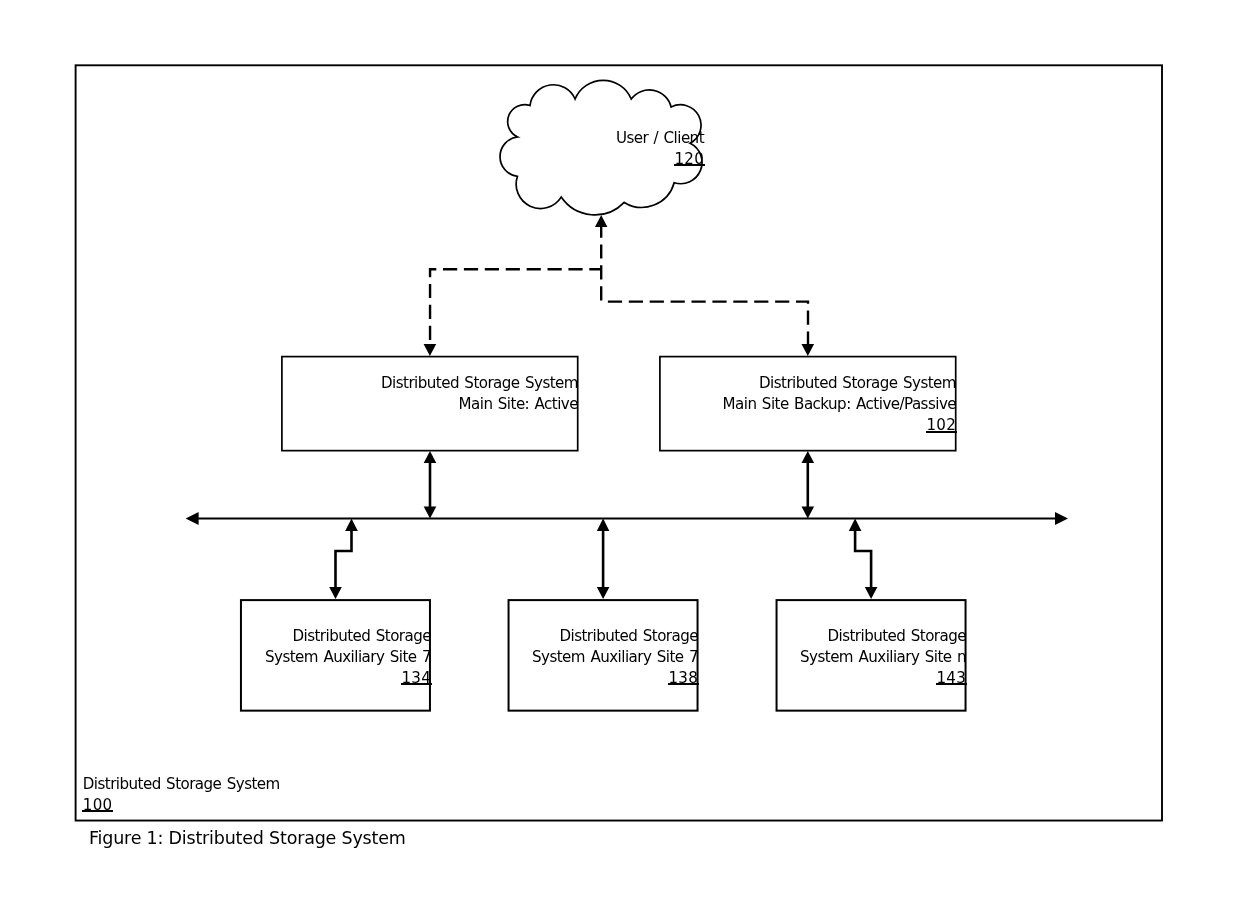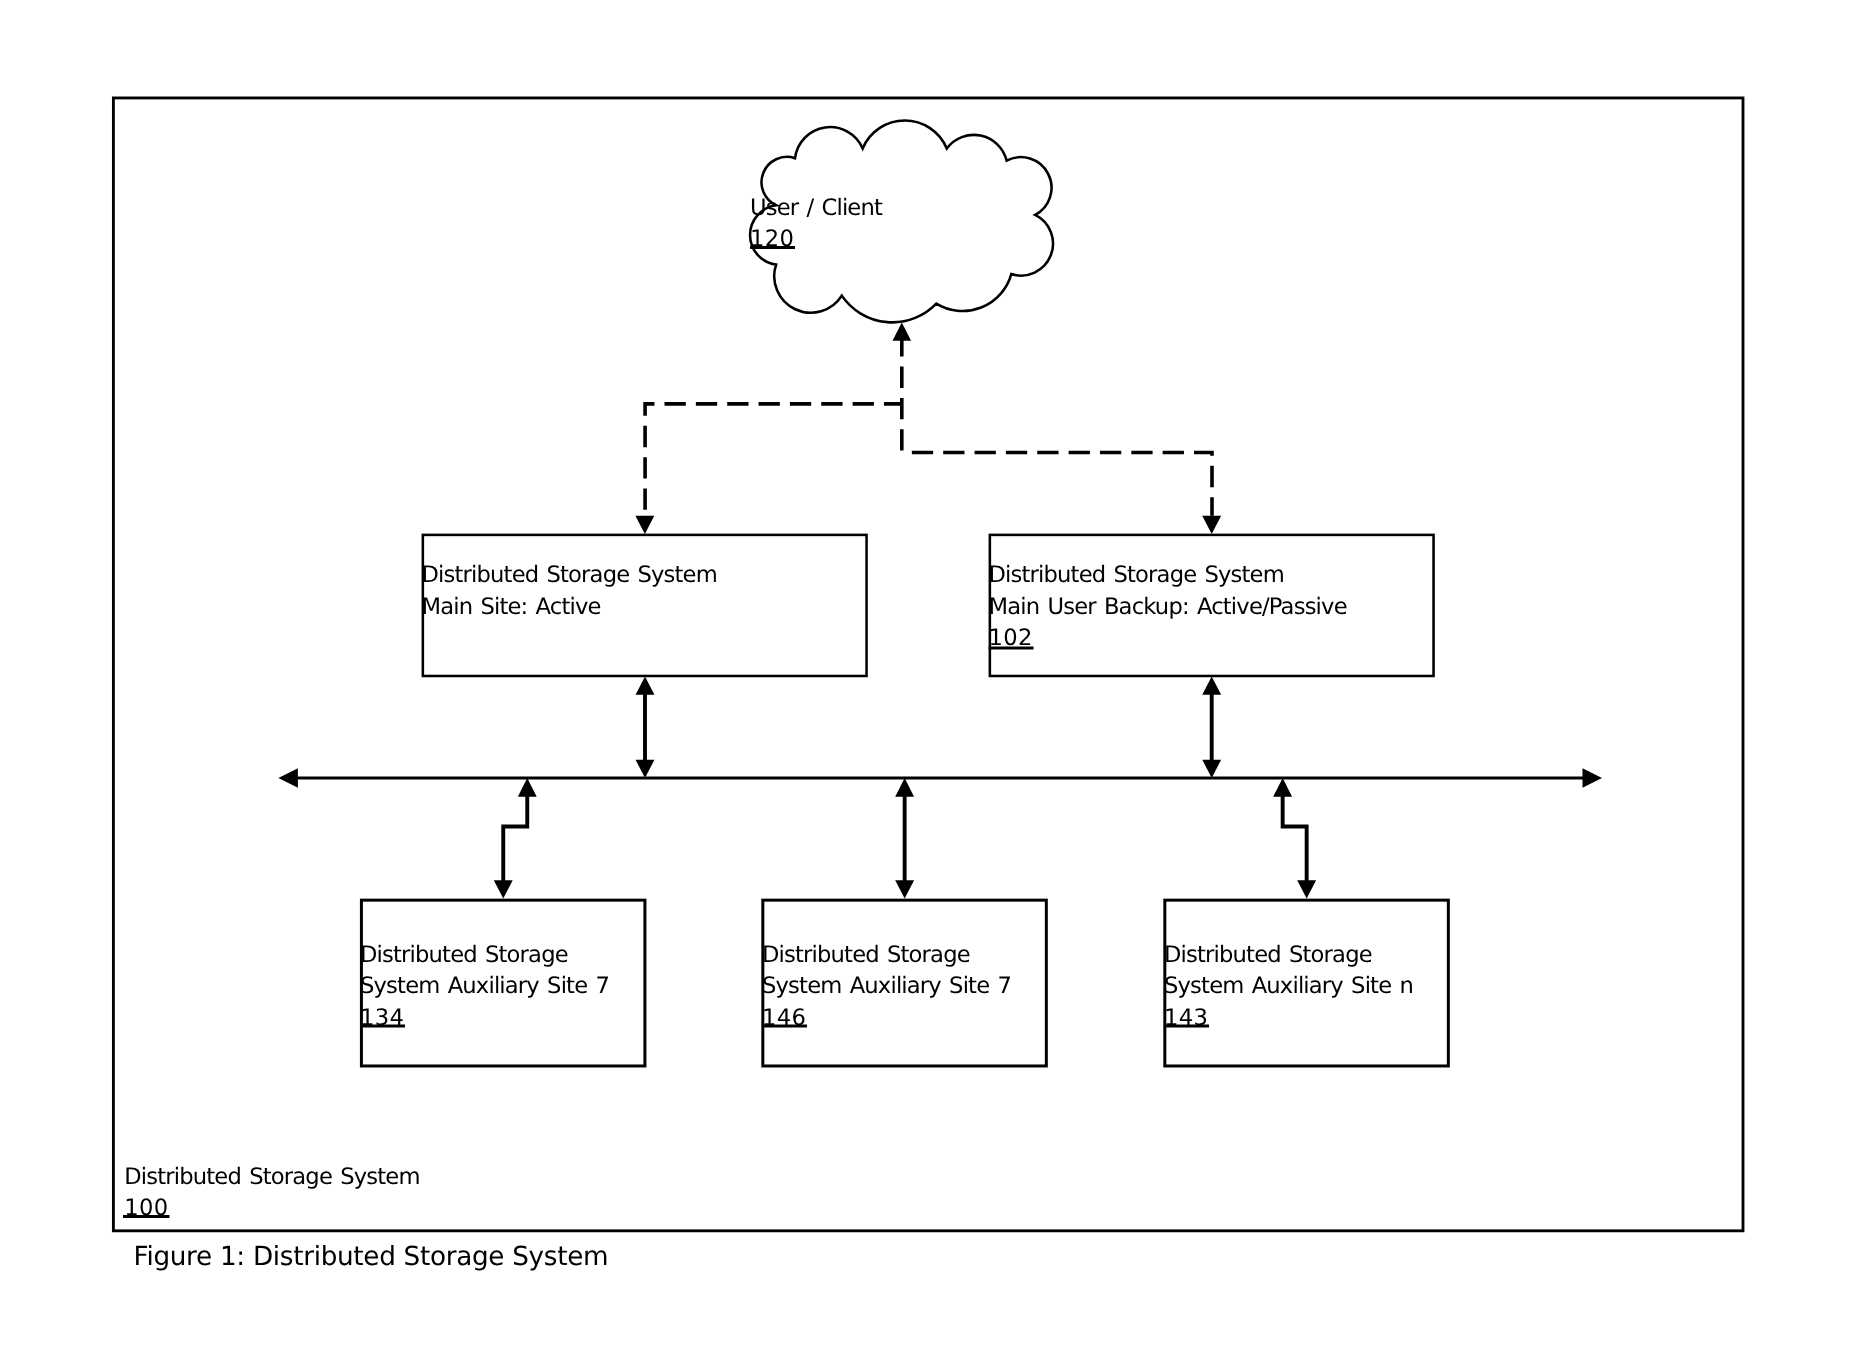--- a/index.html
+++ b/index.html
@@ -1,20 +1,20 @@
 <!DOCTYPE html>
 <html><head>
 <meta charset="utf-8">
 <style>
   html,body{margin:0;padding:0;background:#ffffff;}
   body{width:1240px;height:914px;overflow:hidden;
        font-family:"DejaVu Sans",sans-serif;color:#000;}
   #stage{position:relative;width:1240px;height:914px;}
   #diagram{position:absolute;left:0;top:0;}
-  .lbl{position:absolute;text-align:left;transform:translateZ(0);line-height:21.2px;
+  .lbl{position:absolute;text-align:right;transform:translateZ(0);line-height:21.2px;
        font-size:15.1px;letter-spacing:-0.55px;word-spacing:1.2px;color:#000;white-space:nowrap;}
   .ref{display:block;letter-spacing:0.25px;}
   .ref>span{display:inline-block;position:relative;line-height:1;}
   .ref>span::after{content:"";position:absolute;left:-0.5px;right:-0.5px;
        top:12.3px;height:1.9px;background:#000;}
   .cap{position:absolute;transform:translateZ(0);font-size:17.5px;letter-spacing:-0.2px;color:#000;white-space:nowrap;}
   .outer-lbl{position:absolute;transform:translateZ(0);font-size:15.1px;letter-spacing:-0.55px;word-spacing:1.2px;line-height:21px;color:#000;white-space:nowrap;}
 </style>
 </head>
 <body>
@@ -88,33 +88,33 @@
   <div class="ref"><span>120</span></div>
 </div>
 
 <div class="lbl" style="left:281px;top:373px;width:297px;">
   <div>Distributed Storage System</div>
   <div>Main Site: Active</div>
 </div>
 
 <div class="lbl" style="left:659px;top:373px;width:297px;">
   <div>Distributed Storage System</div>
-  <div>Main User Backup: Active/Passive</div>
+  <div>Main Site Backup: Active/Passive</div>
   <div class="ref"><span>102</span></div>
 </div>
 
 <div class="lbl" style="left:240px;top:625.7px;width:191px;">
   <div>Distributed Storage</div>
   <div>System Auxiliary Site 7</div>
   <div class="ref"><span>134</span></div>
 </div>
 <div class="lbl" style="left:508px;top:625.7px;width:190px;">
   <div>Distributed Storage</div>
   <div>System Auxiliary Site 7</div>
-  <div class="ref"><span>146</span></div>
+  <div class="ref"><span>138</span></div>
 </div>
 <div class="lbl" style="left:776px;top:625.7px;width:190px;">
   <div>Distributed Storage</div>
   <div>System Auxiliary Site n</div>
   <div class="ref"><span>143</span></div>
 </div>
 
 <div class="outer-lbl" style="left:82.8px;top:774px;">
   <div>Distributed Storage System</div>
   <div class="ref"><span>100</span></div>

